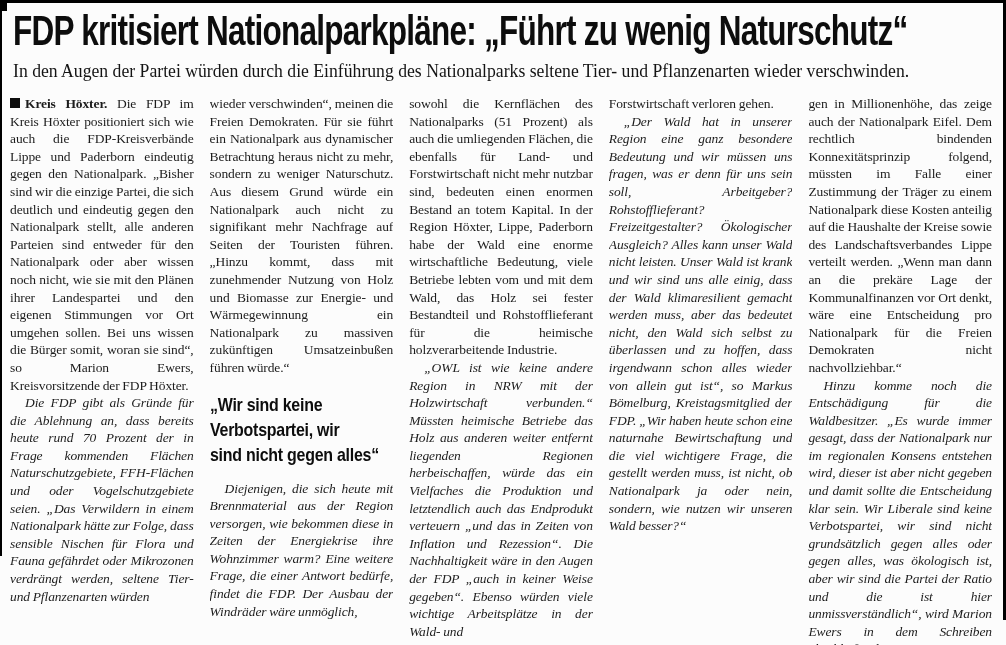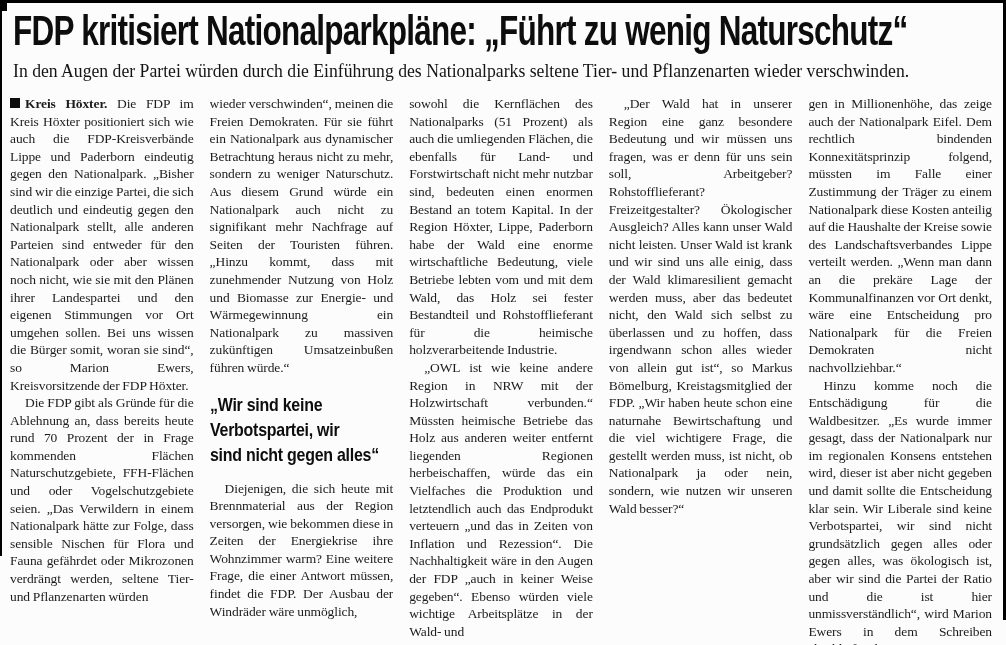--- a/index.html
+++ b/index.html
@@ -44,21 +44,21 @@
     overflow:hidden;
   }
   .column{overflow:hidden;}
   .para{
     margin:0;
     font-size:13.5px;line-height:17.6px;
     text-align:justify;
     letter-spacing:-.1px;word-spacing:-.5px;
     hyphens:auto;-webkit-hyphens:auto;
   }
-  .para.indent{text-indent:15px;}
+  .para.indent{text-indent:15px;font-style:italic;}
   .bullet-icon{
     display:inline-block;width:10px;height:10px;background:#0d0d0d;
     margin-right:5px;
   }
   .dateline{font-weight:bold;}
   .pullquote{
     margin:15px 0 13px 0;
     font-family:"Liberation Sans", sans-serif;
     font-weight:bold;
     font-size:19px;line-height:25px;
@@ -85,26 +85,27 @@
       <p class="para"><span class="bullet-icon"></span><span class="dateline">Kreis Höxter.</span> Die FDP im Kreis Höxter positioniert sich wie auch die FDP-Kreisverbände Lippe und Paderborn eindeutig gegen den Nationalpark. „Bisher sind wir die einzige Partei, die sich deutlich und eindeutig gegen den Nationalpark stellt, alle anderen Parteien sind entweder für den Nationalpark oder aber wissen noch nicht, wie sie mit den Plänen ihrer Landespartei und den eigenen Stimmungen vor Ort umgehen sollen. Bei uns wissen die Bürger somit, woran sie sind“, so Marion Ewers, Kreisvorsitzende der FDP Höxter.</p>
       <p class="para indent">Die FDP gibt als Gründe für die Ablehnung an, dass bereits heute rund 70 Prozent der in Frage kommenden Flächen Naturschutzgebiete, FFH-Flächen und oder Vogelschutzgebiete seien. „Das Verwildern in einem Nationalpark hätte zur Folge, dass sensible Nischen für Flora und Fauna gefährdet oder Mikrozonen verdrängt werden, seltene Tier- und Pflanzenarten würden</p>
     </div>
     <div class="column">
       <p class="para">wieder verschwinden“, meinen die Freien Demokraten. Für sie führt ein Nationalpark aus dynamischer Betrachtung heraus nicht zu mehr, sondern zu weniger Naturschutz. Aus diesem Grund würde ein Nationalpark auch nicht zu signifikant mehr Nachfrage auf Seiten der Touristen führen. „Hinzu kommt, dass mit zunehmender Nutzung von Holz und Biomasse zur Energie- und Wärmegewinnung ein Nationalpark zu massiven zukünftigen Umsatzeinbußen führen würde.“</p>
       <div class="pullquote">
         <div>„Wir sind keine</div>
         <div>Verbotspartei, wir</div>
         <div>sind nicht gegen alles“</div>
       </div>
-      <p class="para indent">Diejenigen, die sich heute mit Brennmaterial aus der Region versorgen, wie bekommen diese in Zeiten der Energiekrise ihre Wohnzimmer warm? Eine weitere Frage, die einer Antwort müssen, findet die FDP. Der Ausbau der Windräder wäre unmöglich,</p>
+      <p class="para indent">Diejenigen, die sich heute mit Brennmaterial aus der Region versorgen, wie bekommen diese in Zeiten der Energiekrise ihre Wohnzimmer warm? Eine weitere Frage, die einer Antwort bedürfe, findet die FDP. Der Ausbau der Windräder wäre unmöglich,</p>
     </div>
     <div class="column">
       <p class="para">sowohl die Kernflächen des Nationalparks (51 Prozent) als auch die umliegenden Flächen, die ebenfalls für Land- und Forstwirtschaft nicht mehr nutzbar sind, bedeuten einen enormen Bestand an totem Kapital. In der Region Höxter, Lippe, Paderborn habe der Wald eine enorme wirtschaftliche Bedeutung, viele Betriebe lebten vom und mit dem Wald, das Holz sei fester Bestandteil und Rohstofflieferant für die heimische holzverarbeitende Industrie.</p>
       <p class="para indent">„OWL ist wie keine andere Region in NRW mit der Holzwirtschaft verbunden.“ Müssten heimische Betriebe das Holz aus anderen weiter entfernt liegenden Regionen herbeischaffen, würde das ein Vielfaches die Produktion und letztendlich auch das Endprodukt verteuern „und das in Zeiten von Inflation und Rezession“. Die Nachhaltigkeit wäre in den Augen der FDP „auch in keiner Weise gegeben“. Ebenso würden viele wichtige Arbeitsplätze in der Wald- und</p>
     </div>
     <div class="column">
+      <p class="para">Forstwirtschaft verloren gehen.</p>
       <p class="para indent">„Der Wald hat in unserer Region eine ganz besondere Bedeutung und wir müssen uns fragen, was er denn für uns sein soll, Arbeitgeber? Rohstofflieferant? Freizeitgestalter? Ökologischer Ausgleich? Alles kann unser Wald nicht leisten. Unser Wald ist krank und wir sind uns alle einig, dass der Wald klimaresilient gemacht werden muss, aber das bedeutet nicht, den Wald sich selbst zu überlassen und zu hoffen, dass irgendwann schon alles wieder von allein gut ist“, so Markus Bömelburg, Kreistagsmitglied der FDP. „Wir haben heute schon eine naturnahe Bewirtschaftung und die viel wichtigere Frage, die gestellt werden muss, ist nicht, ob Nationalpark ja oder nein, sondern, wie nutzen wir unseren Wald besser?“</p>
     </div>
     <div class="column">
       <p class="para">gen in Millionenhöhe, das zeige auch der Nationalpark Eifel. Dem rechtlich bindenden Konnexitätsprinzip folgend, müssten im Falle einer Zustimmung der Träger zu einem Nationalpark diese Kosten anteilig auf die Haushalte der Kreise sowie des Landschaftsverbandes Lippe verteilt werden. „Wenn man dann an die prekäre Lage der Kommunalfinanzen vor Ort denkt, wäre eine Entscheidung pro Nationalpark für die Freien Demokraten nicht nachvollziehbar.“</p>
       <p class="para indent">Hinzu komme noch die Entschädigung für die Waldbesitzer. „Es wurde immer gesagt, dass der Nationalpark nur im regionalen Konsens entstehen wird, dieser ist aber nicht gegeben und damit sollte die Entscheidung klar sein. Wir Liberale sind keine Verbotspartei, wir sind nicht grundsätzlich gegen alles oder gegen alles, was ökologisch ist, aber wir sind die Partei der Ratio und die ist hier unmissverständlich“, wird Marion Ewers in dem Schreiben abschließend zitiert.</p>
     </div>
   </div>
 
 </body></html>

